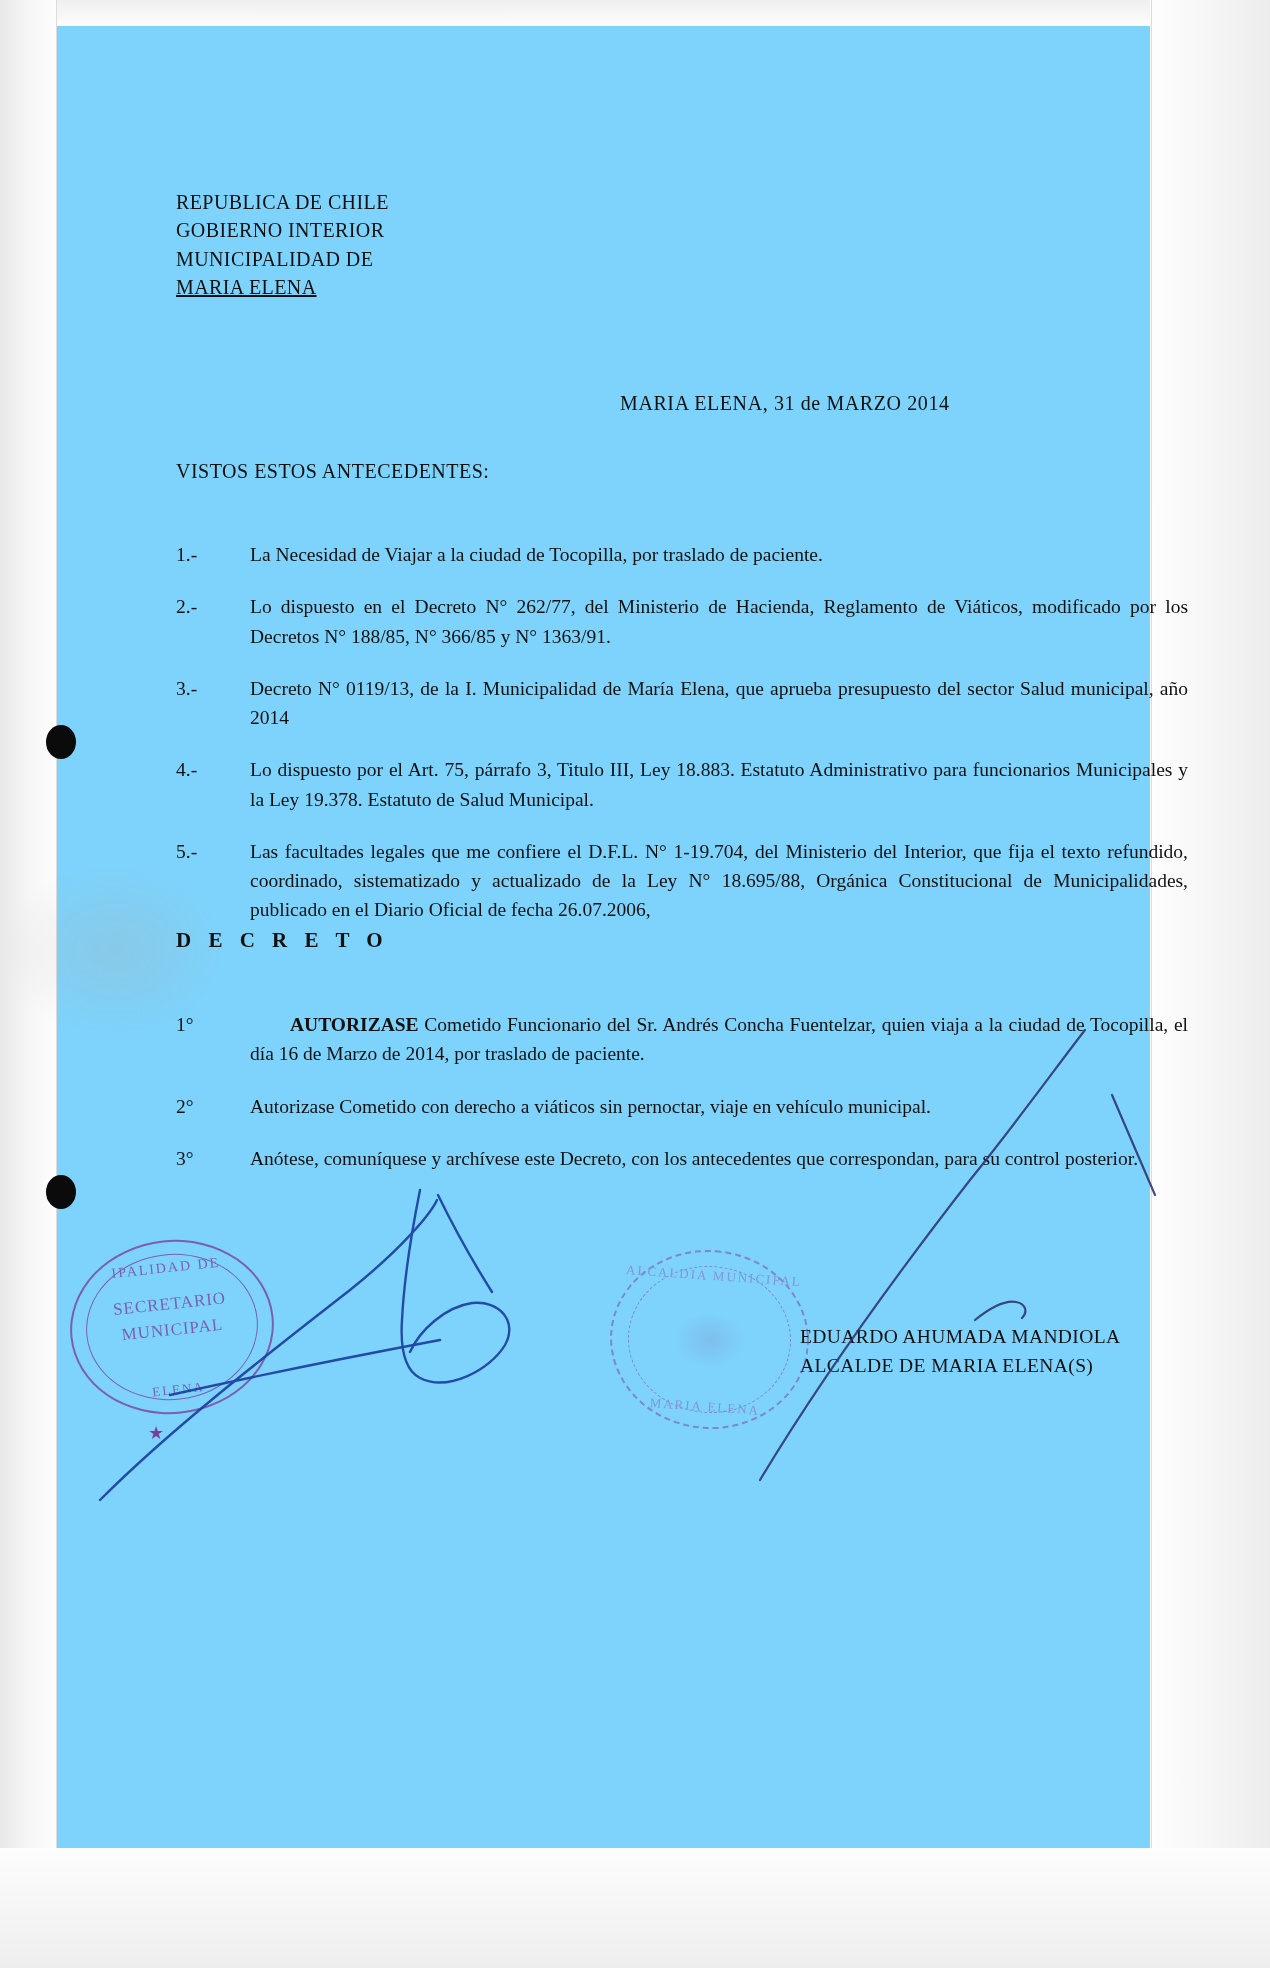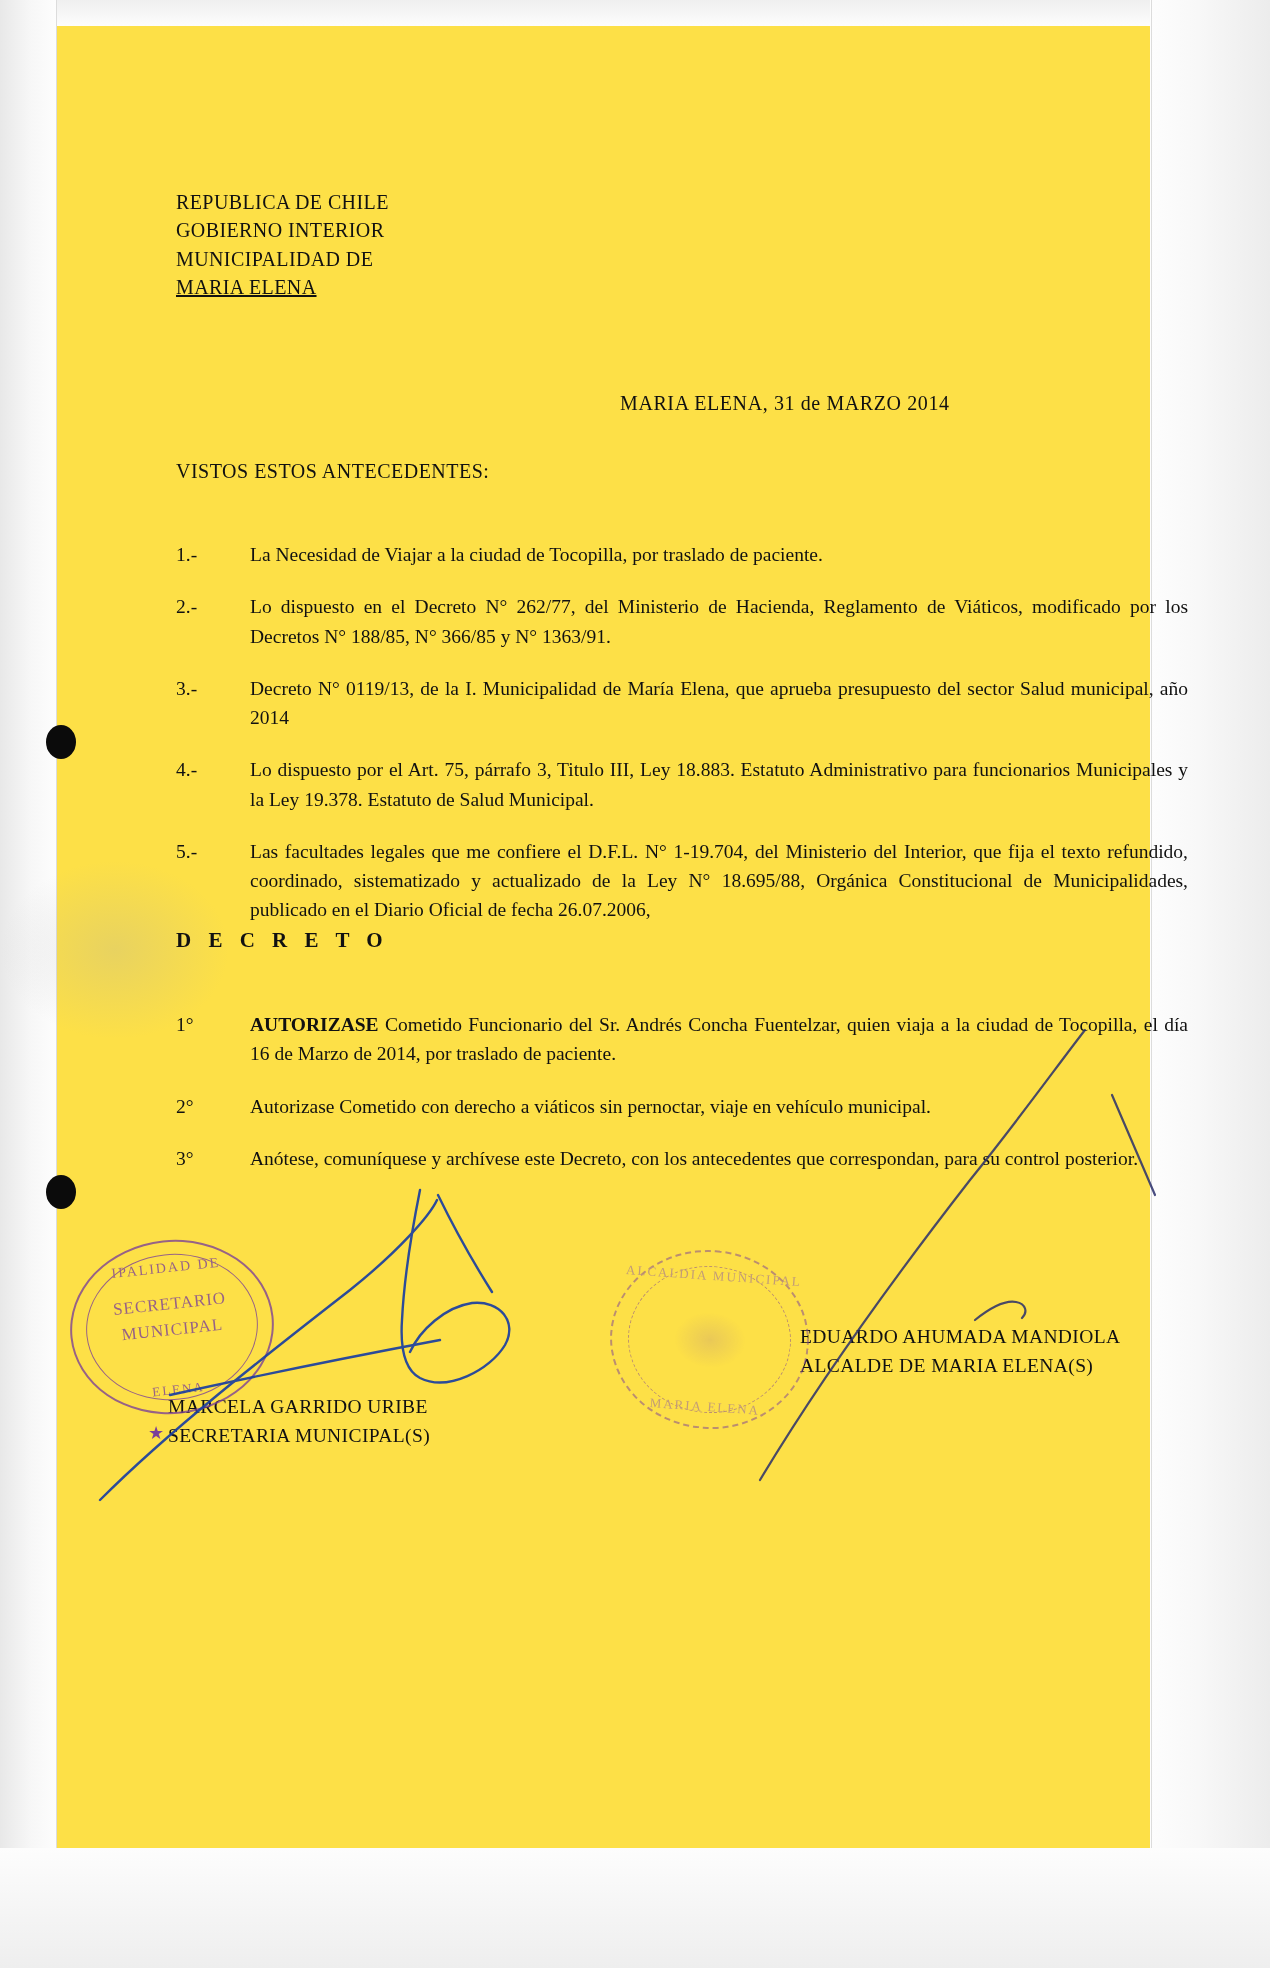--- a/index.html
+++ b/index.html
@@ -8,21 +8,21 @@
     background: #ffffff;
   }
   body {
     font-family: "Liberation Serif", serif;
     color: #111111;
   }
   .page {
     position: relative;
     width: 1270px;
     height: 1968px;
-    background: #fde047;
+    background: #7dd3fc;
     overflow: hidden;
   }
   
   .scan-shade-left {
     position: absolute;
     left: 0; top: 0;
     width: 56px; height: 100%;
     background: linear-gradient(to right, #e8e8e8 0%, #f7f7f7 55%, #fdfdfd 100%);
     pointer-events: none;
   }
@@ -154,20 +154,21 @@
     left: 176px;
     top: 1010px;
     width: 1012px;
   }
   .resolutions .item .marker {
     width: 74px;
     flex: 0 0 74px;
   }
   .bold {
     font-weight: bold;
+    margin-left: 40px;
   }
 
   
   .sig-right {
     position: absolute;
     left: 800px;
     top: 1322px;
     font-size: 19.5px;
     line-height: 1.5;
     letter-spacing: 0.4px;
@@ -372,24 +373,20 @@
         <div class="marker">3°</div>
         <div class="body">Anótese, comuníquese y archívese este Decreto, con los antecedentes que correspondan, para su control posterior.</div>
       </div>
     </div>
 
     <div class="sig-right">
       <div>EDUARDO AHUMADA MANDIOLA</div>
       <div>ALCALDE DE MARIA ELENA(S)</div>
     </div>
 
-    <div class="sig-left">
-      <div>MARCELA GARRIDO URIBE</div>
-      <div>SECRETARIA MUNICIPAL(S)</div>
-    </div>
 
 
   </div>
 
   <div class="stamp stamp-sec">
     <div class="ring-inner"></div>
     <div class="stamp-curve-top">IPALIDAD DE</div>
     <div class="txt txt1">SECRETARIO</div>
     <div class="txt txt2">MUNICIPAL</div>
     <div class="stamp-curve-bottom">ELENA</div>

